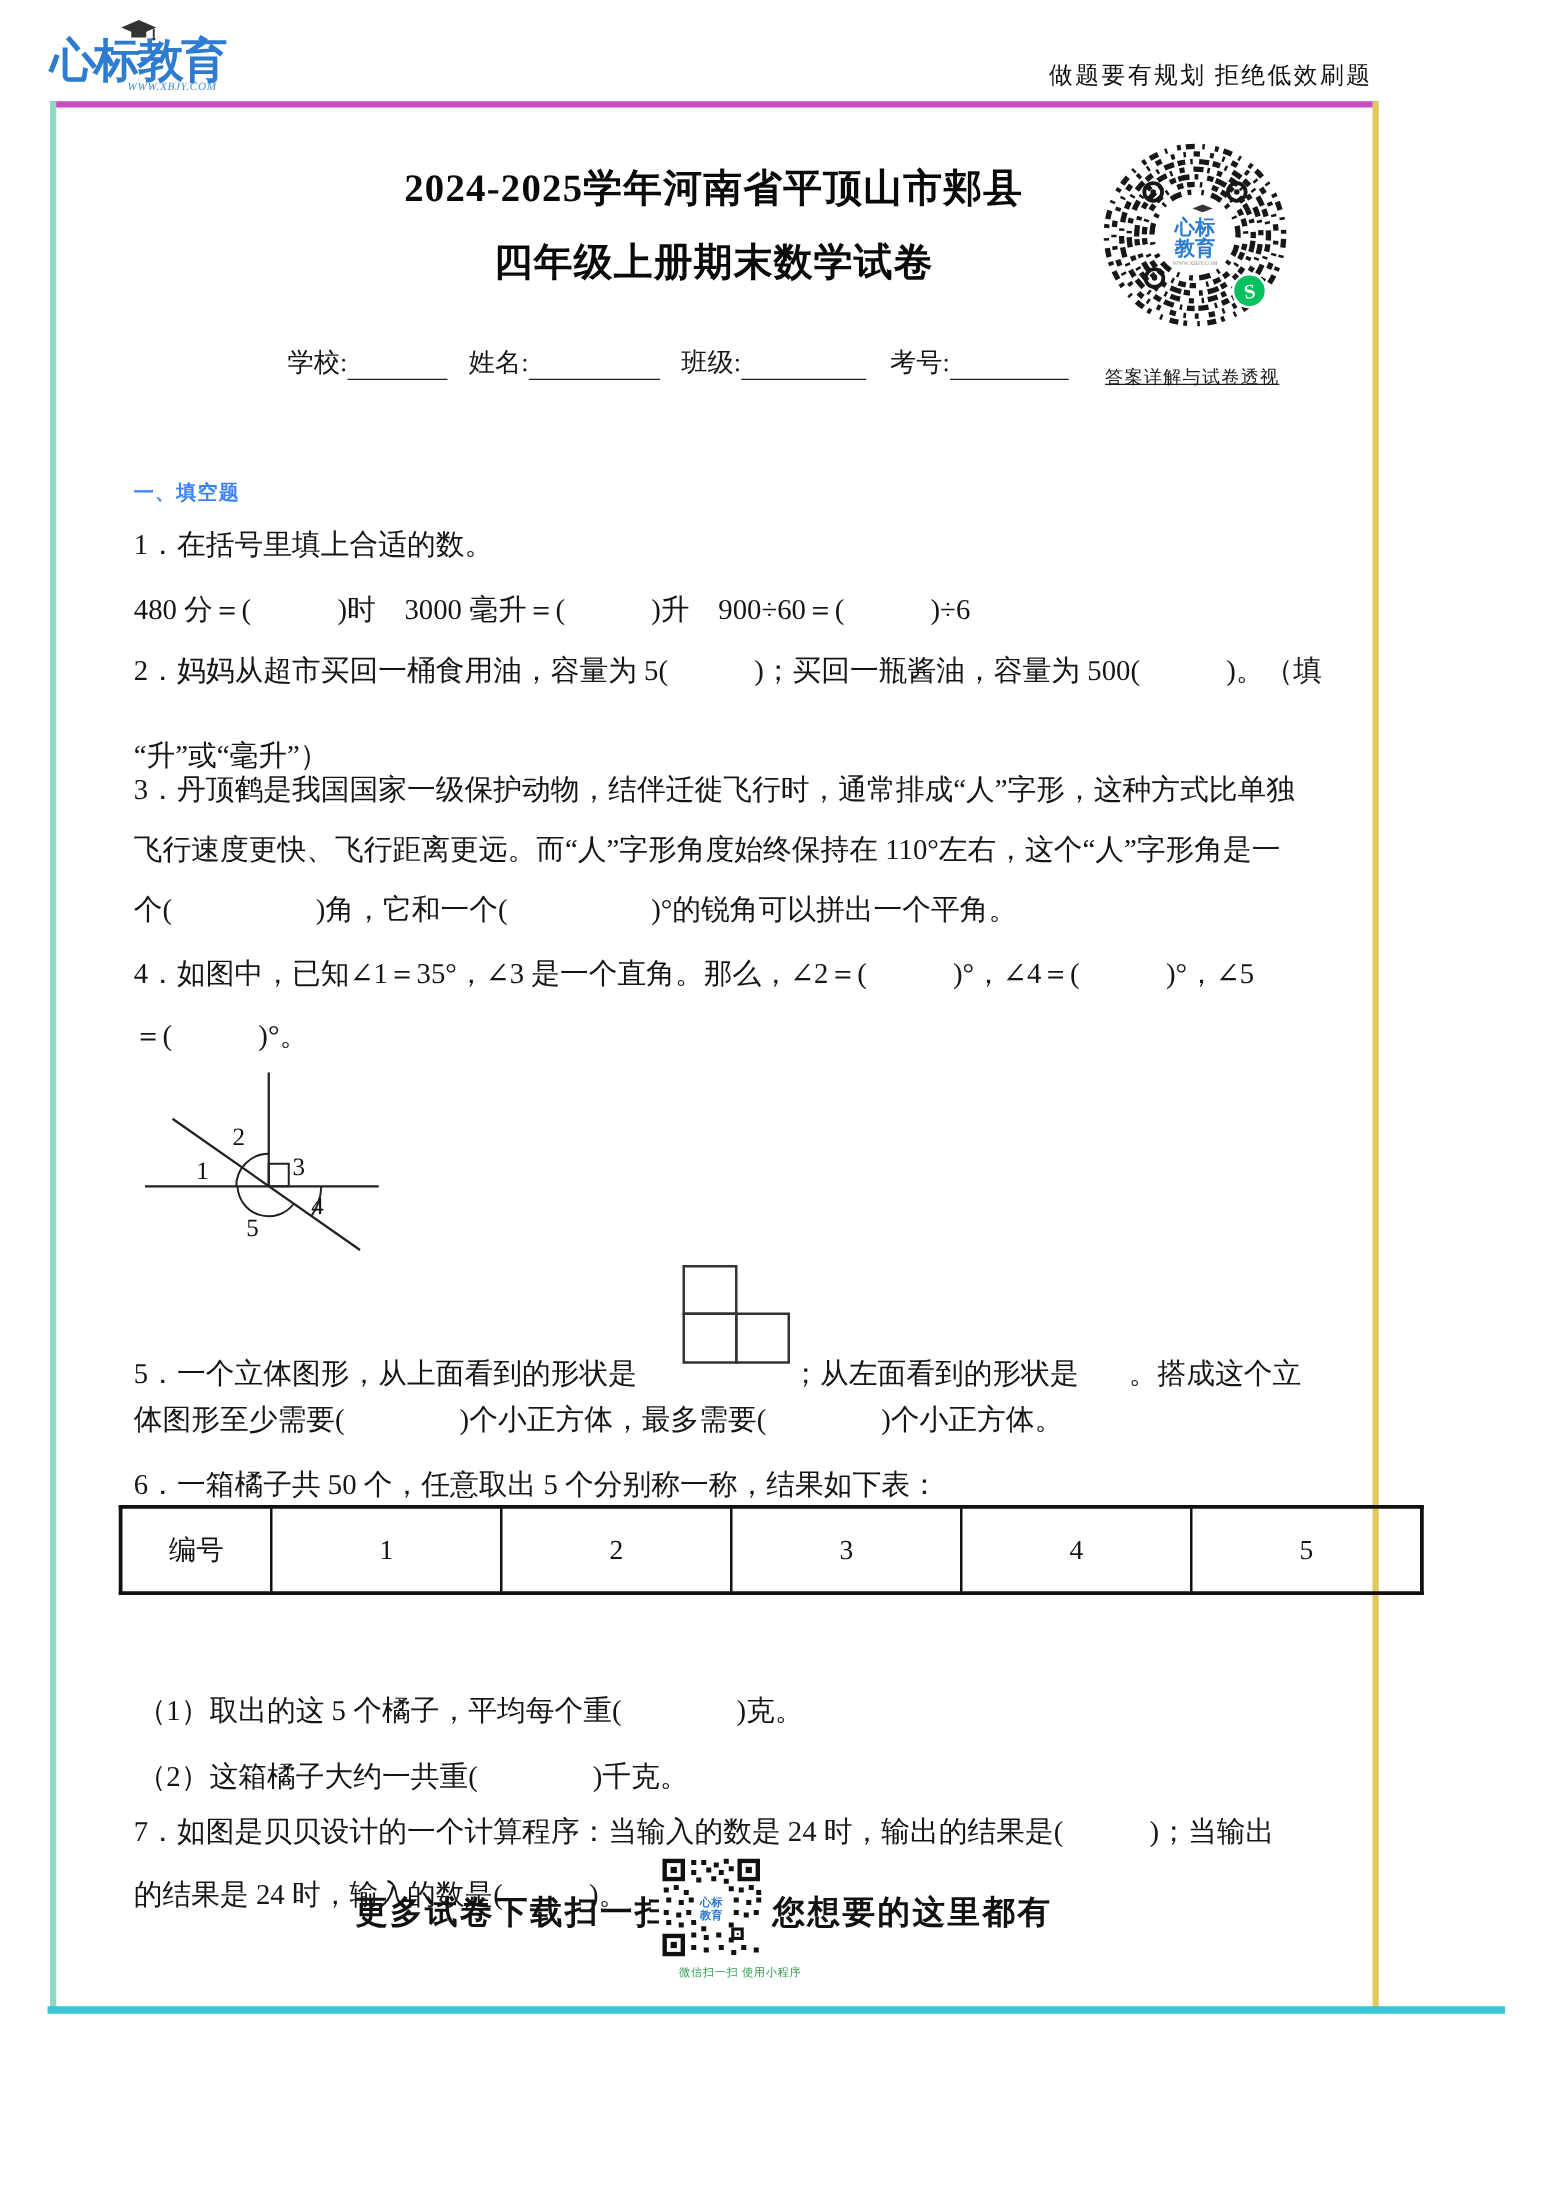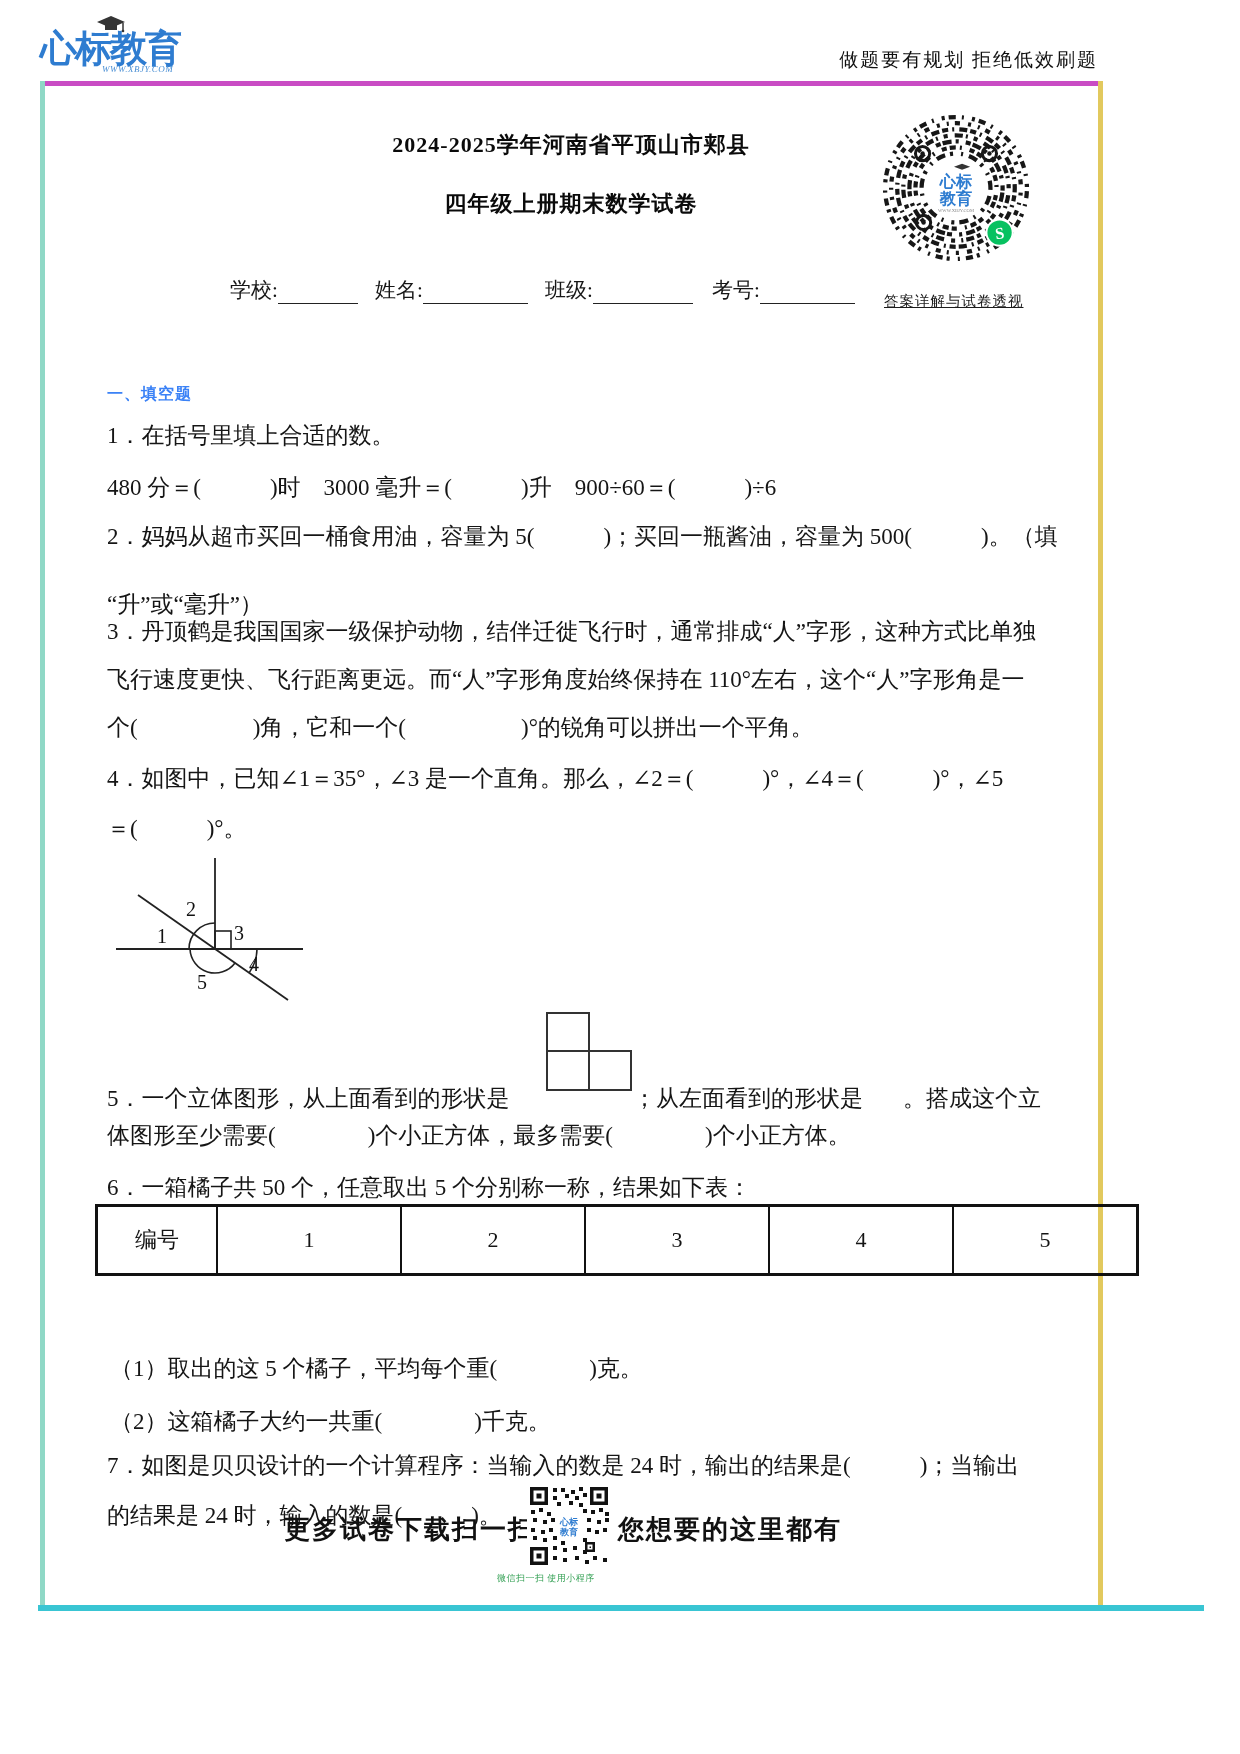--- a/index.html
+++ b/index.html
@@ -11,40 +11,40 @@
   .line-left{position:absolute;left:40px;top:81px;width:5px;height:1527px;background:#8fd8c6;}
   .line-right{position:absolute;left:1098px;top:81px;width:5px;height:1527px;background:#e2c95e;}
   .line-bottom{position:absolute;left:38px;top:1605px;width:1166px;height:6px;background:#39c5d3;}
   
   .logo-text{position:absolute;left:40px;top:24px;font-family:"Liberation Sans","DejaVu Sans",sans-serif;
              font-weight:900;font-size:37px;letter-spacing:-2px;color:#2e7cd0;}
   .logo-url{position:absolute;left:102px;top:64px;font-size:9px;font-style:italic;color:#4a8fd4;letter-spacing:0.5px;}
   .slogan{position:absolute;right:142px;top:36px;font-size:19px;letter-spacing:2px;color:#101010;margin-top:11px;}
   
   .title{position:absolute;left:42px;width:1058px;text-align:center;font-weight:bold;
-         font-size:22px;letter-spacing:1px;color:#0a0a0a;white-space:pre;}
+         font-size:31px;letter-spacing:1px;color:#0a0a0a;white-space:pre;}
   .t1{top:130px;} .t2{top:189px;}
   
   .info-field{position:absolute;top:276px;font-size:21px;color:#161616;white-space:pre;}
   .ul{display:inline-block;border-bottom:1.6px solid #222;height:23px;vertical-align:bottom;}
   .qr-caption{position:absolute;left:884px;top:292px;font-size:14.5px;letter-spacing:1px;color:#1c1c1c;text-decoration:underline;}
   
   .heading{position:absolute;left:107px;top:384px;font-family:"Liberation Sans","DejaVu Sans",sans-serif;
            font-weight:bold;font-size:16px;color:#3b82f6;letter-spacing:1px;}
   .line{position:absolute;left:107px;font-size:23px;white-space:pre;color:#151515;}
   
   .otable{position:absolute;left:95px;top:1204px;border-collapse:collapse;table-layout:fixed;}
   .otable td{border:2px solid #111;text-align:center;font-size:22px;color:#141414;
              height:66px;padding:0;background:transparent;}
   .otable tr td{width:182px;}
   .otable td.hcol{width:118px;}
   .otable{border:3px solid #111;}
   
   .foot-text{position:absolute;top:1512px;font-size:26px;font-weight:600;letter-spacing:2px;color:#111;}
-  .foot-qr-caption{position:absolute;left:497px;top:1572px;width:144px;text-align:left;
+  .foot-qr-caption{position:absolute;left:497px;top:1572px;width:144px;text-align:right;
                    font-size:9px;color:#2f9e50;letter-spacing:0.5px;}
   svg{display:block;}
 </style>
 </head>
 <body>
 
 <div id="page">
 
   <div class="line-top"></div>
   <div class="line-left"></div>

